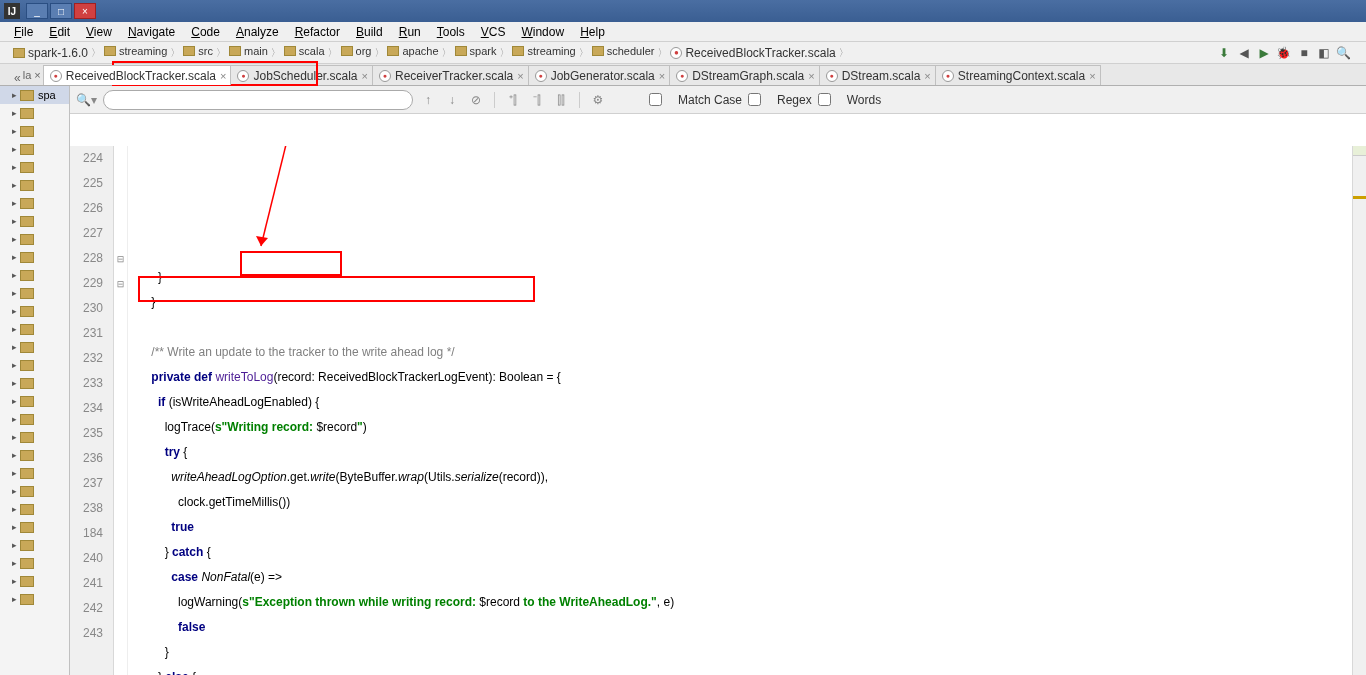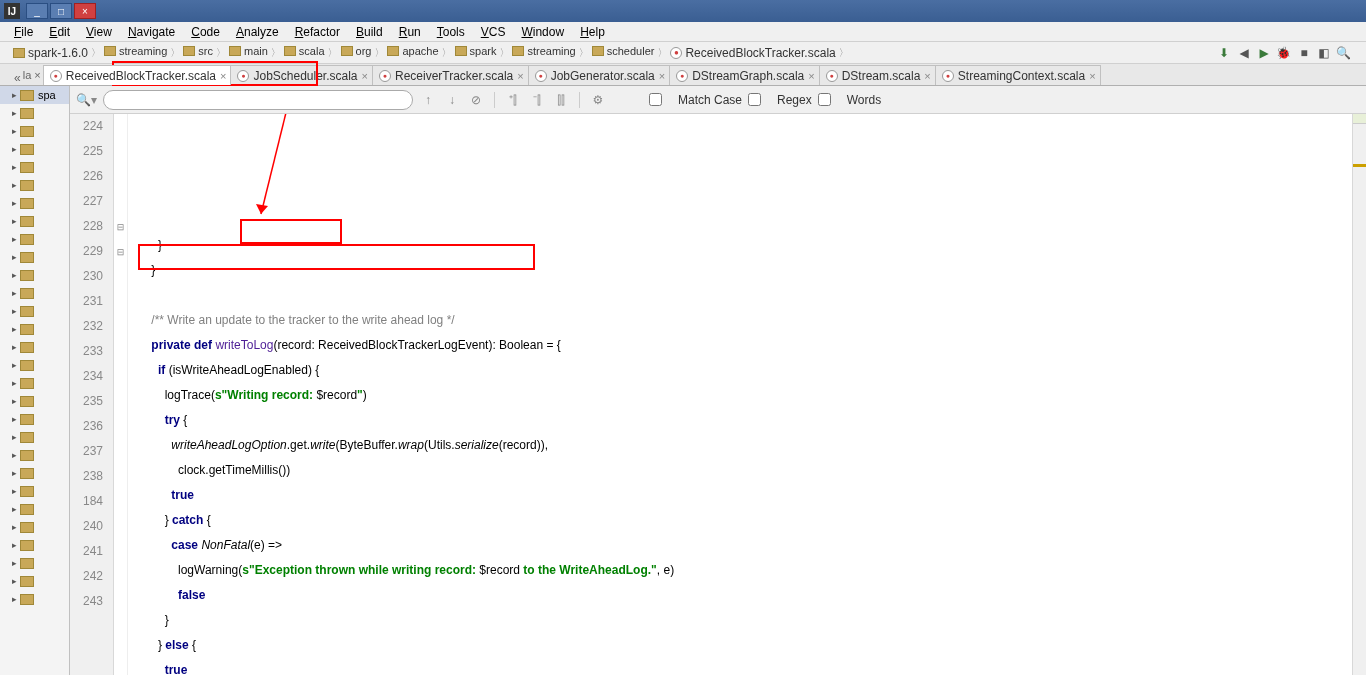--- a/index.html
+++ b/index.html
@@ -41,21 +41,21 @@
 .editor-wrap { flex: 1; display: flex; flex-direction: column; background: #fff; position: relative; }
 
 .searchbar { height: 28px; background: #f0f0f0; display: flex; align-items: center; padding: 0 6px; border-bottom: 1px solid #d0d0d0; gap: 6px; }
 .searchbar .search-icon { color: #888; font-size: 12px; }
 .searchbar .search-input { flex: 0 0 310px; height: 20px; border: 1px solid #aaa; border-radius: 10px; padding: 0 8px; font-size: 11px; outline: none; }
 .searchbar .sb-btn { width: 18px; height: 18px; display: inline-flex; align-items: center; justify-content: center; color: #888; }
 .searchbar .sb-div { width: 1px; height: 16px; background: #ccc; margin: 0 3px; }
 .searchbar .chk { display: inline-flex; align-items: center; gap: 16px; font-size: 12px; color: #333; }
 .searchbar .chk input { width: 13px; height: 13px; }
 
-.editor { flex: 1; display: flex; overflow: hidden; position: relative; }
+.editor { flex: 1; display: flex; overflow: hidden; position: relative; margin-top: 32px; }
 .gutter { width: 44px; background: #f0f0f0; border-right: 1px solid #d8d8d8; text-align: right; padding-right: 10px; color: #888; font-family: "Consolas", monospace; font-size: 13px; }
 .gutter .ln { height: 25px; line-height: 25px; }
 .fold-gutter { width: 14px; background: #fff; border-right: 1px solid #eee; }
 .fold-gutter .fl { height: 25px; display: flex; align-items: center; justify-content: center; font-size: 9px; color: #888; }
 .code { flex: 1; font-family: "Consolas", "Courier New", monospace; font-size: 15px; position: relative; white-space: pre; }
 .code .line { height: 25px; line-height: 25px; padding-left: 10px; }
 .right-strip { width: 14px; background: #f0f0f0; border-left: 1px solid #d8d8d8; position: relative; }
 .right-strip .mark { height: 3px; background: #cca000; margin-top: 40px; }
 
 .kw { color: #000080; font-weight: bold; }

